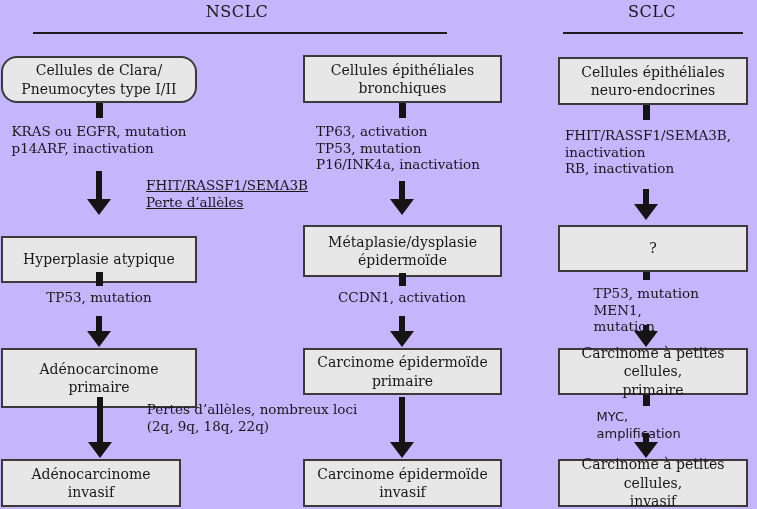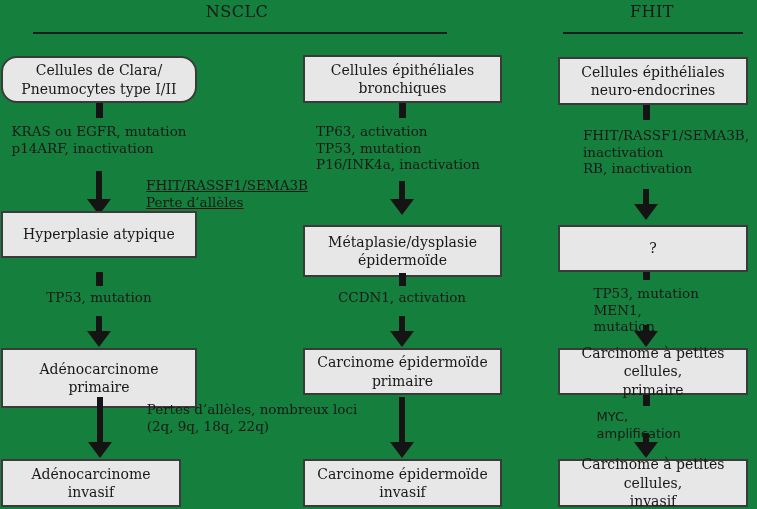--- a/index.html
+++ b/index.html
@@ -1,17 +1,17 @@
 <!DOCTYPE html>
 <html><head>
 <meta charset="utf-8">
 <style>
   html,body{margin:0;padding:0;background:#ffffff;}
   .canvas{
-    position:relative;width:757px;height:509px;background:#15803d;
+    position:relative;width:757px;height:509px;background:#c4b5fd;
     font-family:"DejaVu Serif","Liberation Serif",serif;color:#181818;overflow:hidden;
   }
   .sec-title{
     position:absolute;transform:translateX(-50%);font-size:16px;
     letter-spacing:.5px;white-space:nowrap;
   }
   .sec-rule{position:absolute;height:2px;background:#1d1d1d;}
   .box{
     position:absolute;box-sizing:border-box;background:#e7e7e7;
     border:2px solid #3a3a3a;display:flex;align-items:center;justify-content:center;
@@ -31,36 +31,36 @@
   }
   .ann.sans{font-family:"DejaVu Sans","Liberation Sans",sans-serif;font-size:13px;}
 </style>
 </head>
 <body>
 
 <div class="canvas">
 
   <div class="sec-title" style="left:237px;top:2px;">NSCLC</div>
   <div class="sec-rule" style="left:33px;top:32px;width:414px;"></div>
-  <div class="sec-title" style="left:652px;top:2px;">FHIT</div>
+  <div class="sec-title" style="left:652px;top:2px;">SCLC</div>
   <div class="sec-rule" style="left:563px;top:32px;width:180px;"></div>
 
   <div class="box" style="left:1px;top:56px;width:196px;height:47px;border-radius:16px;">Cellules de Clara/
 Pneumocytes type I/II</div>
   <div class="stub" style="left:96px;top:103px;height:15px;"></div>
   <div class="ann" style="left:99px;top:123px;">KRAS ou EGFR, mutation
 p14ARF, inactivation</div>
   <div class="arrow" style="left:87px;top:171px;height:44px;">
       <div class="shaft"></div>
       <div class="head"></div>
     </div>
   <div class="ann" style="left:227px;top:177px;text-decoration:underline;">FHIT/RASSF1/SEMA3B
 Perte d’allèles</div>
 
-  <div class="box" style="left:1px;top:211px;width:196px;height:47px;">Hyperplasie atypique</div>
+  <div class="box" style="left:1px;top:236px;width:196px;height:47px;">Hyperplasie atypique</div>
   <div class="stub" style="left:96px;top:272px;height:14px;"></div>
   <div class="ann" style="left:99px;top:289px;">TP53, mutation</div>
   <div class="arrow" style="left:87px;top:316px;height:31px;">
       <div class="shaft"></div>
       <div class="head"></div>
     </div>
 
   <div class="box" style="left:1px;top:348px;width:196px;height:60px;">Adénocarcinome primaire</div>
   <div class="arrow" style="left:88px;top:397px;height:61px;">
       <div class="shaft"></div>
@@ -98,21 +98,21 @@
       <div class="shaft"></div>
       <div class="head"></div>
     </div>
 
   <div class="box" style="left:303px;top:459px;width:199px;height:48px;">Carcinome épidermoïde
 invasif</div>
 
   <div class="box" style="left:558px;top:57px;width:190px;height:48px;">Cellules épithéliales
 neuro-endocrines</div>
   <div class="stub" style="left:643px;top:105px;height:15px;"></div>
-  <div class="ann" style="left:648px;top:127px;margin-left:18px;">FHIT/RASSF1/SEMA3B,
+  <div class="ann" style="left:648px;top:127px;">FHIT/RASSF1/SEMA3B,
 inactivation
 RB, inactivation</div>
   <div class="arrow" style="left:634px;top:189px;height:31px;">
       <div class="shaft"></div>
       <div class="head"></div>
     </div>
 
   <div class="box" style="left:558px;top:225px;width:190px;height:47px;">?</div>
   <div class="stub" style="left:643px;top:272px;height:8px;"></div>
   <div class="ann" style="left:648px;top:285px;">TP53, mutation

